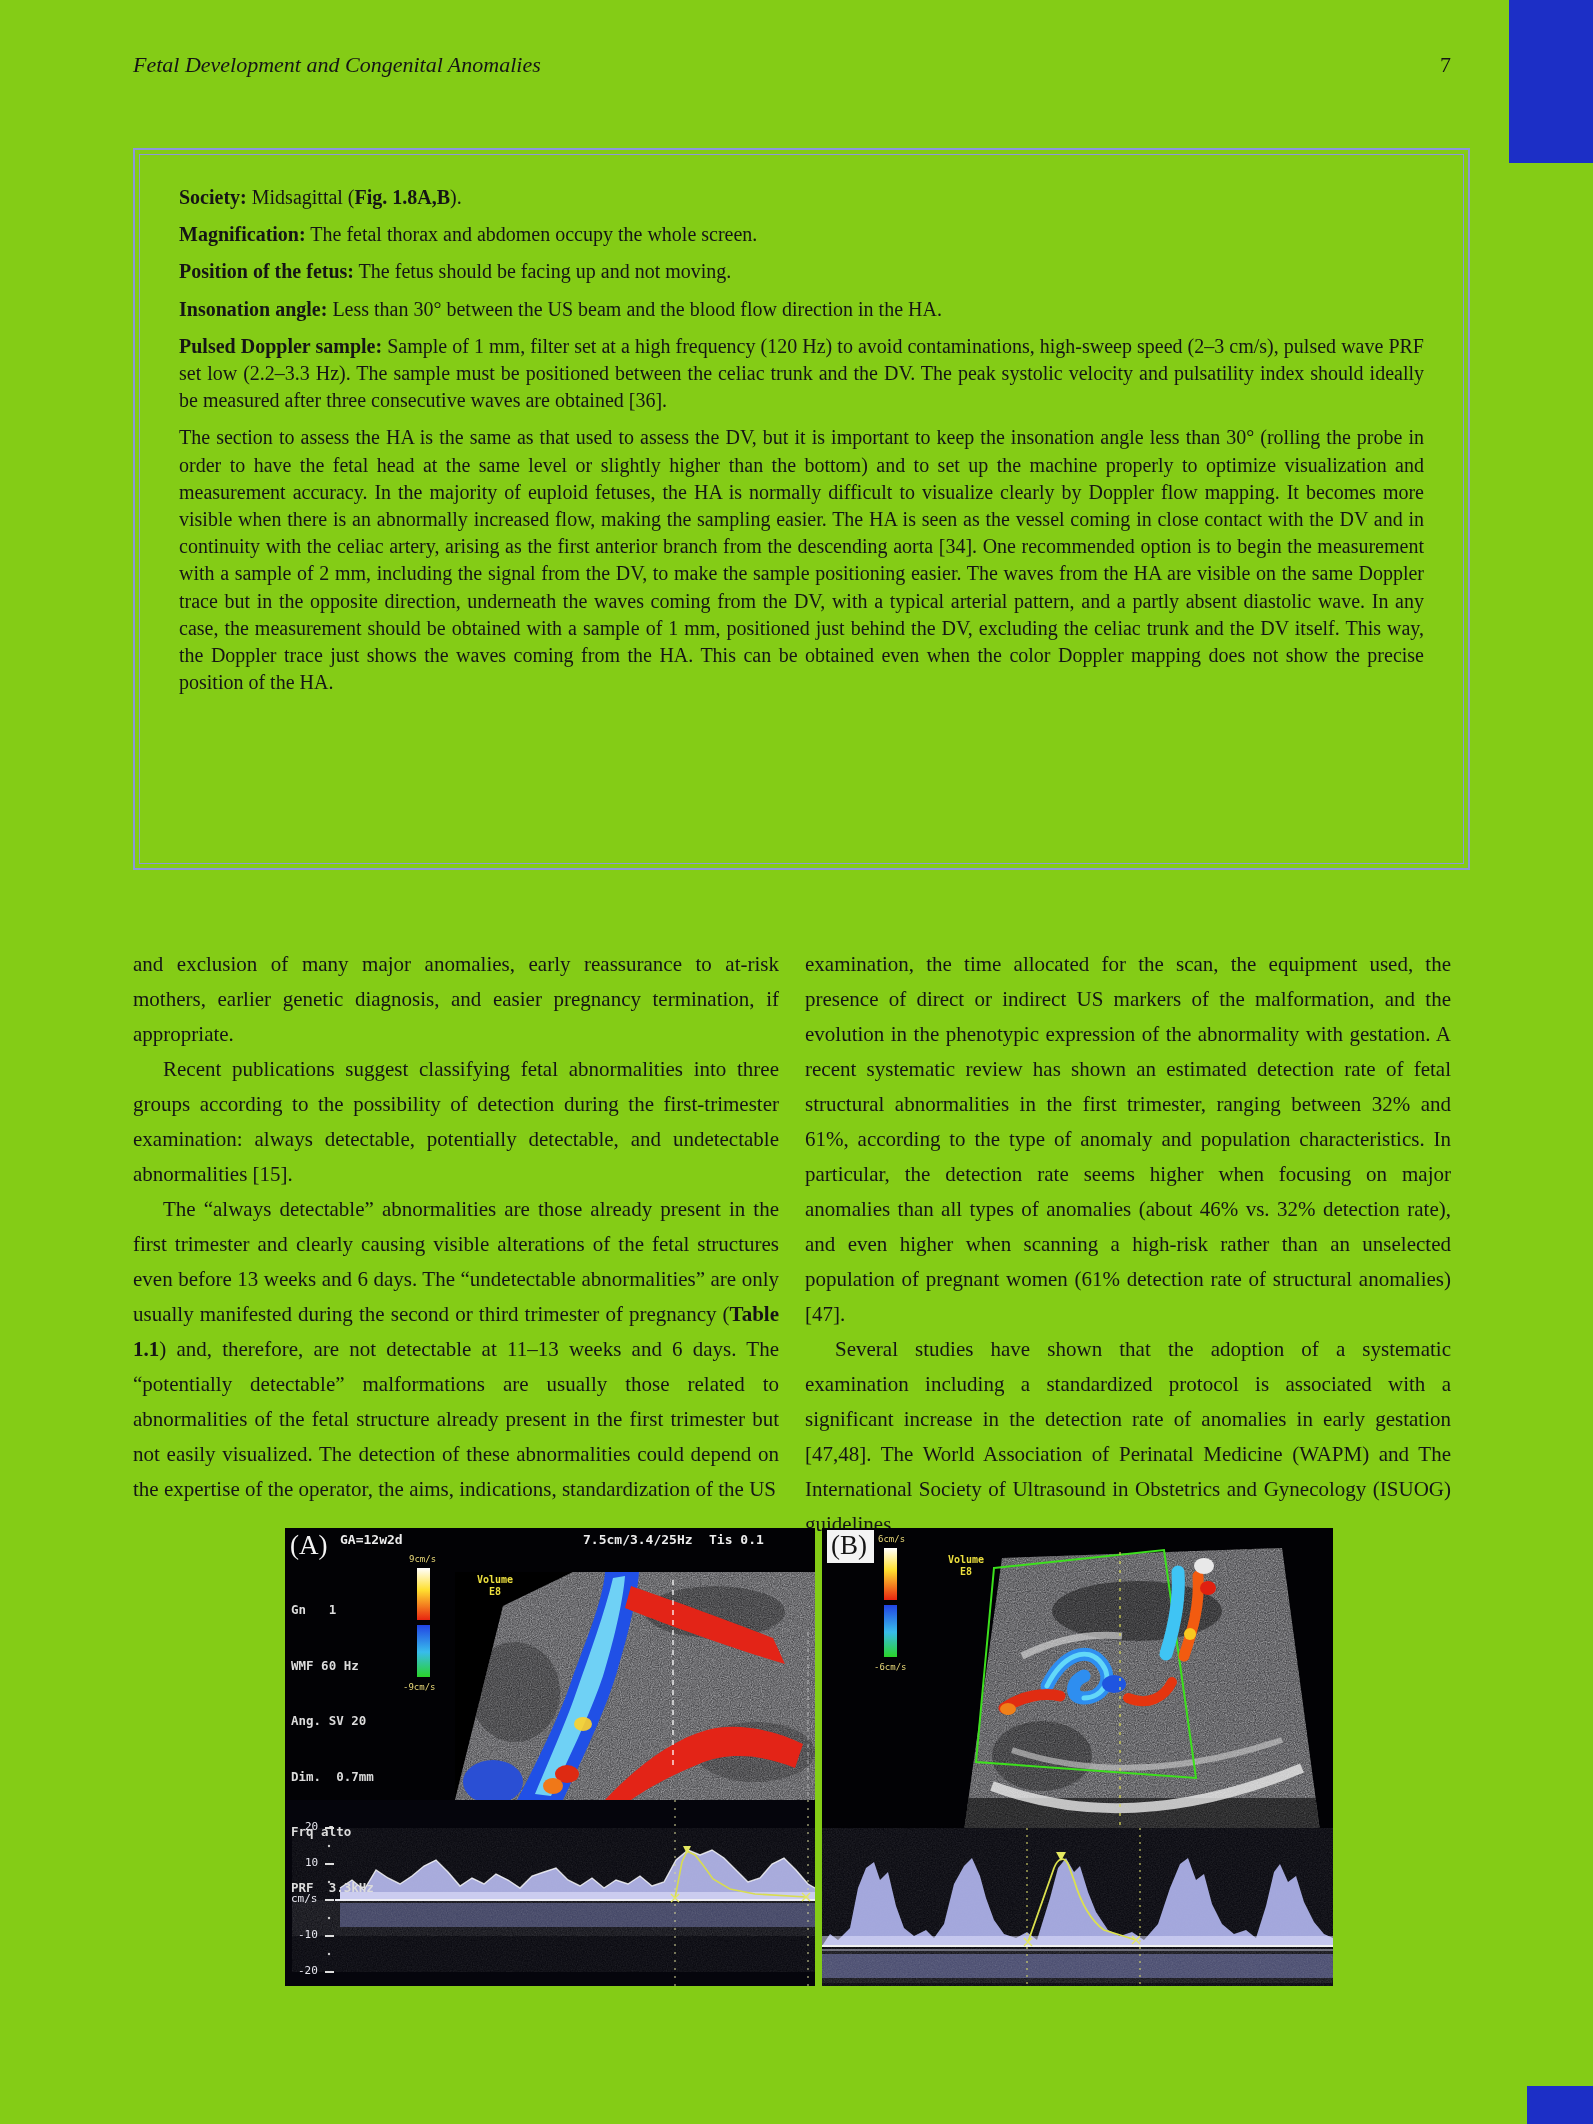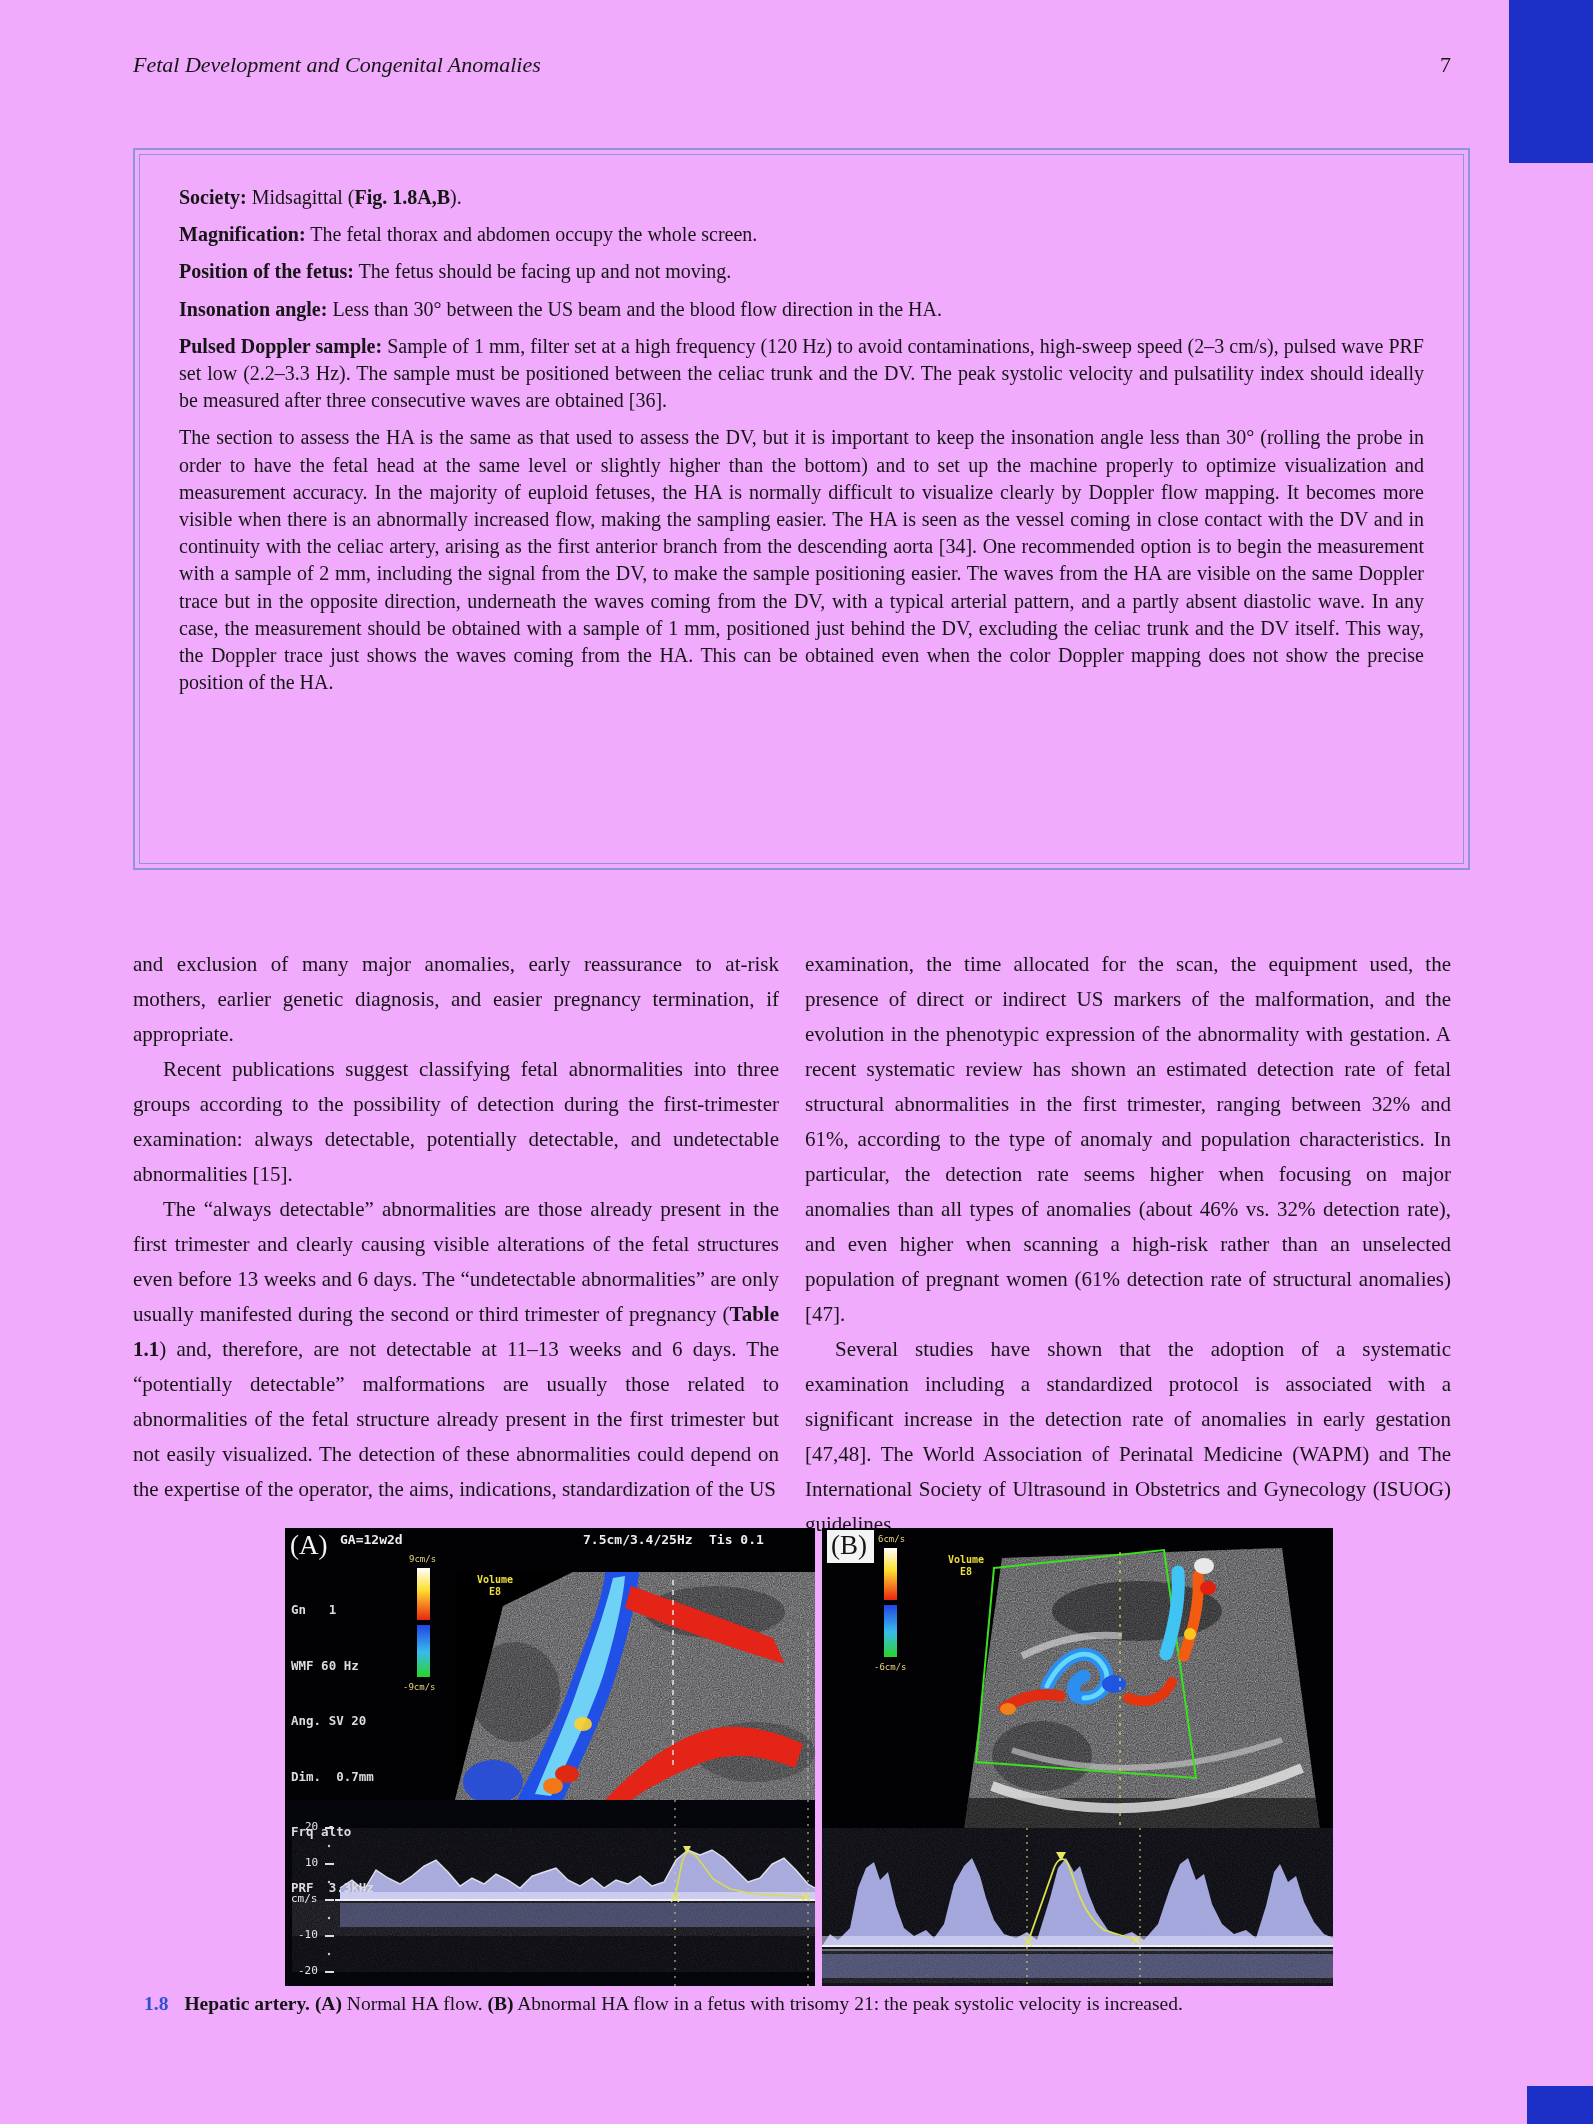--- a/index.html
+++ b/index.html
@@ -1,16 +1,16 @@
 <!DOCTYPE html>
 <html><head>
 <meta charset="utf-8">
 <style>
   html,body{margin:0;padding:0;background:#e8e8e8;}
-  .page{position:relative;width:1593px;height:2124px;background:#f0abfc;
+  .page{position:relative;width:1593px;height:2124px;background:#84cc16;
         font-family:"Liberation Serif",serif;color:#151515;overflow:hidden;}
 
   
   .corner-bar-top{position:absolute;left:1509px;top:0;width:84px;height:163px;background:#1c2fc6;}
   .corner-bar-bottom{position:absolute;left:1527px;top:2086px;width:66px;height:38px;background:#1c2fc6;}
 
   
   .running-head{position:absolute;left:133px;top:52px;font-style:italic;font-size:22px;}
   .page-number{position:absolute;left:1440px;top:52px;font-size:22px;}
 
@@ -249,17 +249,14 @@
         <rect x="0" y="126" width="511" height="26" filter="url(#spkBS)" opacity="0.2"></rect>
         <line x1="205" y1="0" x2="205" y2="158" stroke="#d8d86a" stroke-width="1.2" stroke-dasharray="2 5" opacity="0.9"></line>
         <line x1="318" y1="0" x2="318" y2="158" stroke="#d8d86a" stroke-width="1.2" stroke-dasharray="2 5" opacity="0.9"></line>
         <path d="M206,114 L232,40 C236,30 242,28 246,36 L252,52 C258,72 268,92 282,102 L314,112" fill="none" stroke="#dce14e" stroke-width="1.8"></path>
         <path d="M202,110 l8,8 m0,-8 l-8,8 M310,108 l8,8 m0,-8 l-8,8" stroke="#e4e860" stroke-width="1.4"></path>
         <path d="M234,24 l5,9 l5,-9 z" fill="#e4e860"></path>
       </svg>
     </div>
   </div>
 
-  <div class="caption">
-    <span class="cap-num">1.8</span><b>Hepatic artery.</b><b> (A)</b><span> Normal HA flow. </span><b>(B)</b><span> Abnormal HA flow in a fetus with trisomy 21: the peak systolic velocity is increased.</span>
-  </div>
 
 </div>
 
 </body></html>

